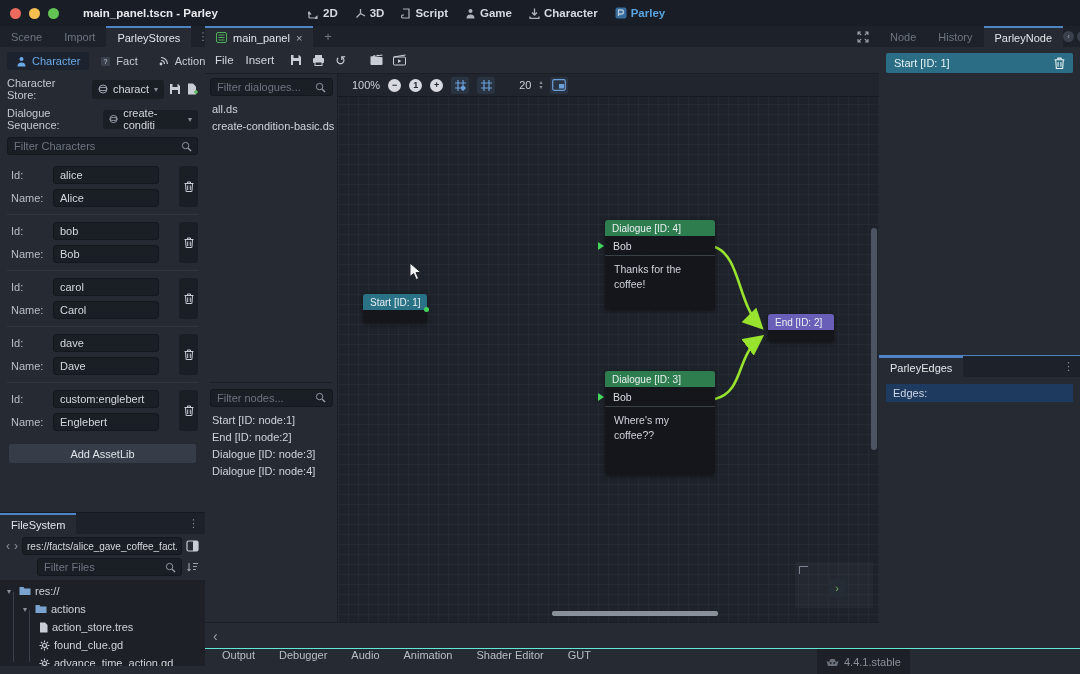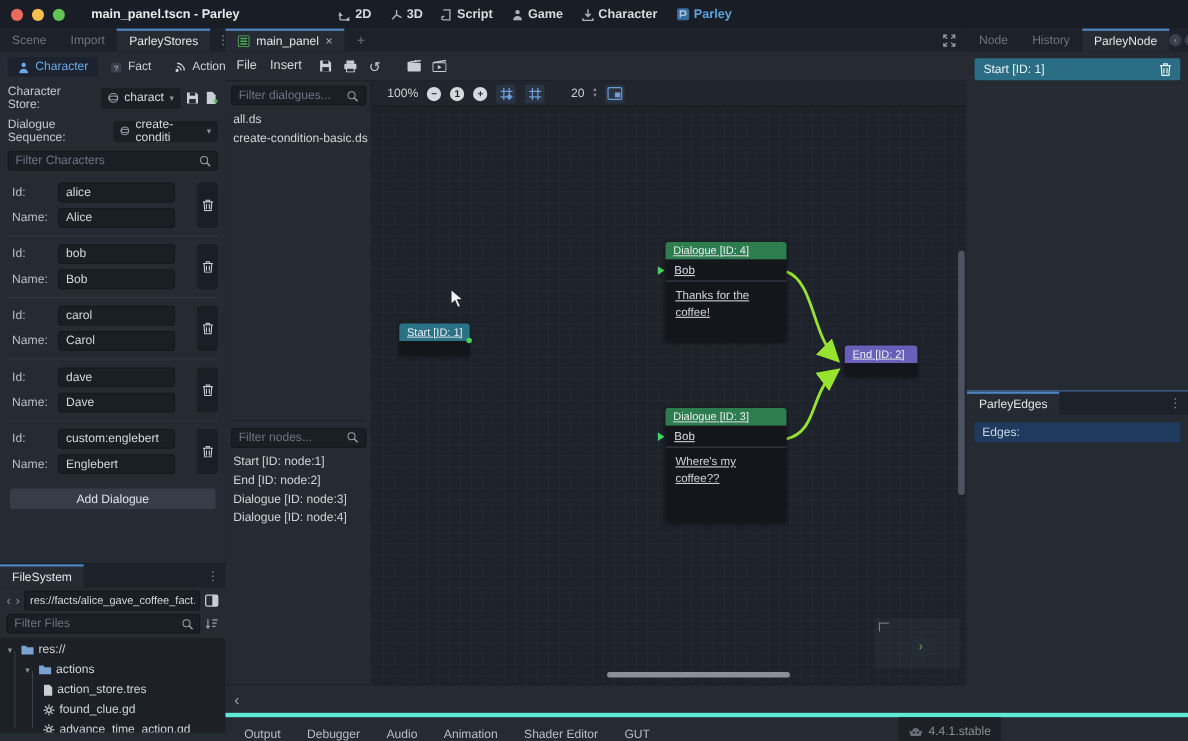--- a/index.html
+++ b/index.html
@@ -59,21 +59,21 @@
   .trashbox { width:19px; align-self:stretch; background:#1a1e25; border-radius:3px; display:flex; align-items:center; justify-content:center; }
   #add-character { margin:6px 2px 0 2px; height:19px; background:#363d49; border-radius:2px;
                    display:flex; align-items:center; justify-content:center; color:#dfe2e8; }
 
   
   #fs-dock { left:0; top:512px; width:205px; height:162px; background:#262b33; border-top:1px solid #151920; }
   #fs-nav { gap:4px; padding:3px 6px; }
   #fs-nav .navchev { color:#8a909a; font-size:12px; }
   #fs-path { flex:1; width:130px; font-size:10px; padding:0 4px; }
   #fs-filterrow { gap:5px; padding:0 6px 4px 6px; }
-  #fs-filterrow .searchwrap { flex:1; } #fs-filterrow .input { width:100%; }
+  #fs-filterrow .searchwrap { flex:1; } #fs-filterrow .input { width:100%;margin-left:31px; }
   #fs-tree { background:#1d2127; height:86px; overflow:hidden; position:relative; padding-top:2px; }
   .treerow { display:flex; align-items:center; gap:4px; height:18px; color:#cfd3da; }
   .treerow .tchev { color:#8a909a; font-size:8px; width:8px; }
   .guide { position:absolute; width:1px; background:#39404c; }
 
   
   #center { left:205px; top:26px; width:674px; height:622px; background:#262b33; display:flex; flex-direction:column; }
   #scene-tabbar { height:21px; }
   #scene-tabbar .tab.active { gap:6px; }
   #parley-toolbar { height:27px; background:#262b33; border-bottom:1px solid #1a1e25; gap:12px; padding:0 10px; }
@@ -95,21 +95,21 @@
     background-size:10px 10px; }
   #graph-toolbar { position:absolute; left:0; top:0; right:0; height:23px; background:#21262e;
     border-bottom:1px solid #161a20; display:flex; align-items:center; gap:8px; padding:0 14px; z-index:5; }
   .zoomlabel { color:#cdd1d8; }
   .circlebtn { width:13px; height:13px; border-radius:50%; background:#d6d9df; color:#21262e;
     display:flex; align-items:center; justify-content:center; font-size:9px; font-weight:bold; }
   .togglebtn { width:18px; height:17px; display:flex; align-items:center; justify-content:center; border-radius:2px; }
   .togglebtn.on { background:#2a3342; }
   .snapnum { color:#cdd1d8; margin-left:16px; }
   .spin { display:flex; flex-direction:column; line-height:5px; font-size:6px; color:#8a909a; }
-  .gnode { position:absolute; border-radius:3px; box-shadow:0 1px 4px rgba(0,0,0,.45);text-decoration:underline; }
+  .gnode { position:absolute; border-radius:3px; box-shadow:0 1px 4px rgba(0,0,0,.45); }
   .ghead { height:16px; display:flex; align-items:center; padding:0 7px; font-size:10px; color:#e9f0f2;
     border-radius:3px 3px 0 0; white-space:nowrap; }
   .gbody { background:rgba(19,22,27,0.93); border-radius:0 0 3px 3px; }
   .speaker { position:relative; height:20px; display:flex; align-items:center; padding:0 8px;
     border-bottom:1px solid #3a4048; color:#d8dce2; font-size:10.5px; }
   .speaker .port { position:absolute; left:-7px; top:6px; width:0; height:0;
     border-left:6px solid #44d65a; border-top:4px solid transparent; border-bottom:4px solid transparent; }
   .gtext { padding:6px 9px; font-size:10.5px; color:#cfd4da; line-height:15px; }
   .outdot { position:absolute; right:-2px; width:5px; height:5px; border-radius:50%; background:#44d65a; }
   #minimap { position:absolute; background:rgba(150,160,180,0.05); }
@@ -126,22 +126,22 @@
   .navc { width:11px; height:11px; border-radius:50%; background:#3a414d; color:#9aa0ab; font-size:8px;
     display:flex; align-items:center; justify-content:center; }
   #pnode-header { margin:6px 7px; height:20px; background:#2a6d84; border-radius:2px;
     display:flex; align-items:center; padding:0 8px; color:#e8f1f4; }
   #pnode-header svg { margin-left:auto; }
   #edges-dock { margin-top:282px; border-top:1px solid #4e84c4; }
   #edges-row { margin:7px 7px; height:18px; background:#1e3a5e; display:flex; align-items:center;
     padding:0 7px; color:#cdd6e4; }
 
   
-  #statusbar { left:205px; top:648px; width:875px; height:26px; background:#262b33; border-top:4px solid #5eead4;
-    display:flex; align-items:flex-end; gap:24px; padding-left:17px; }
+  #statusbar { left:205px; top:648px; width:875px; height:26px; background:#262b33; border-top:1px solid #5eead4;
+    display:flex; align-items:flex-start; gap:24px; padding-left:17px; }
   .statusitem { color:#b9bec7; font-size:11px; }
   #version-tile { position:absolute; left:612px; top:0; height:25px; background:#1d2127;
     display:flex; align-items:center; gap:5px; padding:0 9px; color:#8a8f98; }
 
   
   #cursor { left:409px; top:262px; z-index:50; }
 </style>
 </head>
 <body>
 
@@ -378,21 +378,21 @@
             <input class="input" value="Englebert" style="">
             </div>
         </div>
         <span class="trashbox">
             <svg width="10" height="11" viewBox="0 0 10 11">
               <path d="M0.5 2.5 h9 M3.5 2.5 v-1.5 h3 v1.5 M1.5 2.5 l0.6 8 h5.8 l0.6 -8 M3.7 4.5 v4.5 M6.3 4.5 v4.5" stroke="#c9ced6" fill="none"></path>
             </svg>
           </span>
       </div>
     </div>
-    <div id="add-character">Add Dialogue</div>
+    <div id="add-character">Add AssetLib</div>
   </div>
 </div>
 
 <div id="fs-dock" class="abs">
   <div class="tabbar">
     <span class="tab active">FileSystem</span>
     <span class="dots">⋮</span>
   </div>
   <div class="flex" id="fs-nav">
     <span class="navchev">‹</span>

